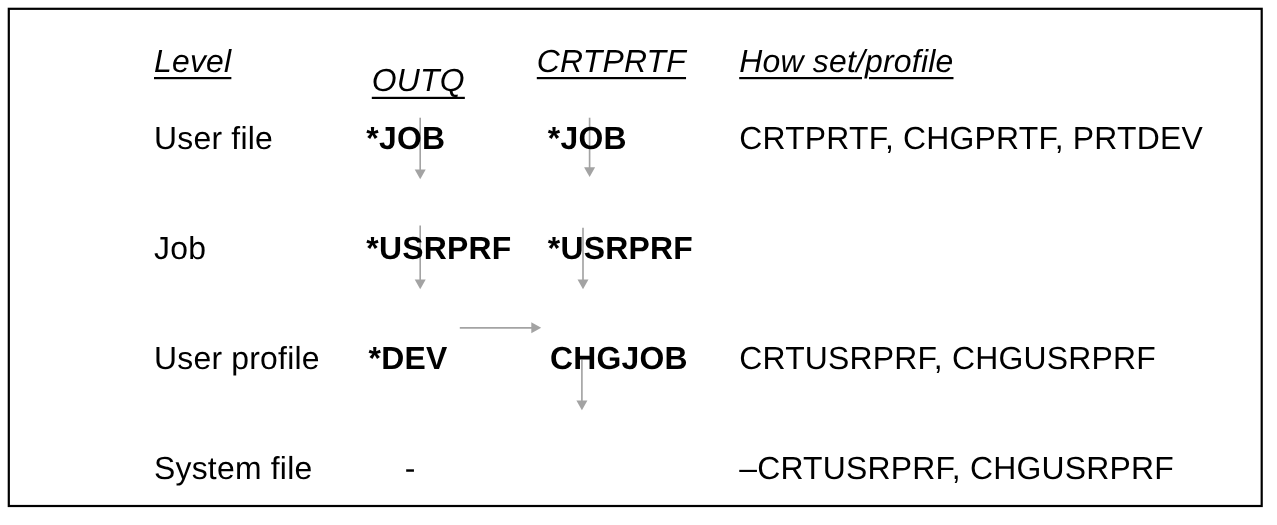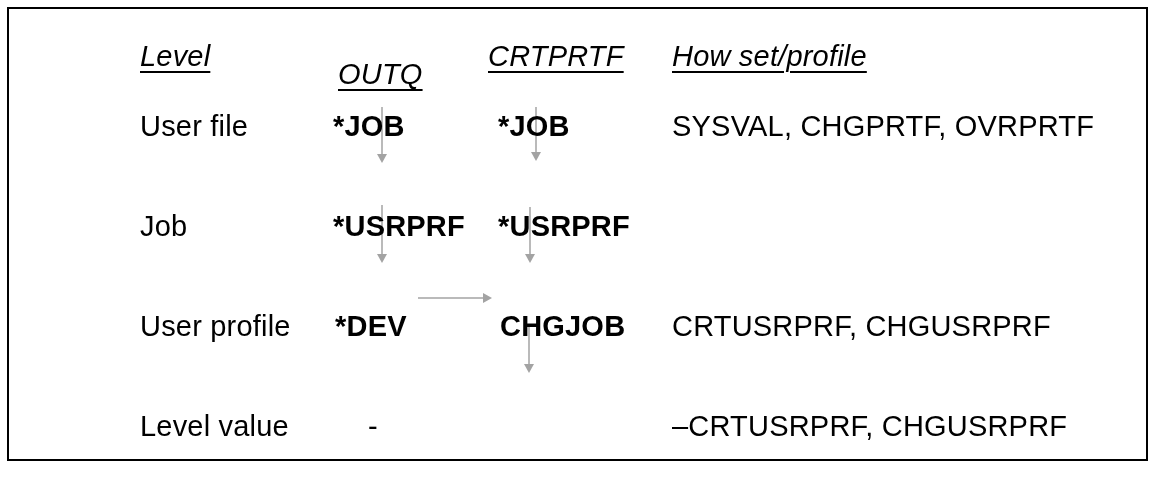--- a/index.html
+++ b/index.html
@@ -91,28 +91,28 @@
   </svg>
 
   <div class="cell header" style="left:140px; top:42px">Level</div>
   <div class="cell header" style="left:338px; top:60px">OUTQ</div>
   <div class="cell header" style="left:488px; top:42px">CRTPRTF</div>
   <div class="cell header" style="left:672px; top:42px">How set/profile</div>
 
   <div class="cell" style="left:140px; top:112px">User file</div>
   <div class="cell b" style="left:333px; top:112px">*JOB</div>
   <div class="cell b" style="left:498px; top:112px">*JOB</div>
-  <div class="cell" style="left:672px; top:112px">SYSVAL, CHGPRTF, OVRPRTF</div>
+  <div class="cell" style="left:672px; top:112px">CRTPRTF, CHGPRTF, PRTDEV</div>
 
   <div class="cell" style="left:140px; top:212px">Job</div>
   <div class="cell b" style="left:333px; top:212px">*USRPRF</div>
   <div class="cell b" style="left:498px; top:212px">*USRPRF</div>
 
   <div class="cell" style="left:140px; top:312px">User profile</div>
   <div class="cell b" style="left:335px; top:312px">*DEV</div>
   <div class="cell b" style="left:500px; top:312px">CHGJOB</div>
   <div class="cell" style="left:672px; top:312px">CRTUSRPRF, CHGUSRPRF</div>
 
-  <div class="cell" style="left:140px; top:412px">Level value</div>
+  <div class="cell" style="left:140px; top:412px">System file</div>
   <div class="cell" style="left:368px; top:412px">-</div>
   <div class="cell" style="left:672px; top:412px">–CRTUSRPRF, CHGUSRPRF</div>
 
 </div>
 
 </body></html>

